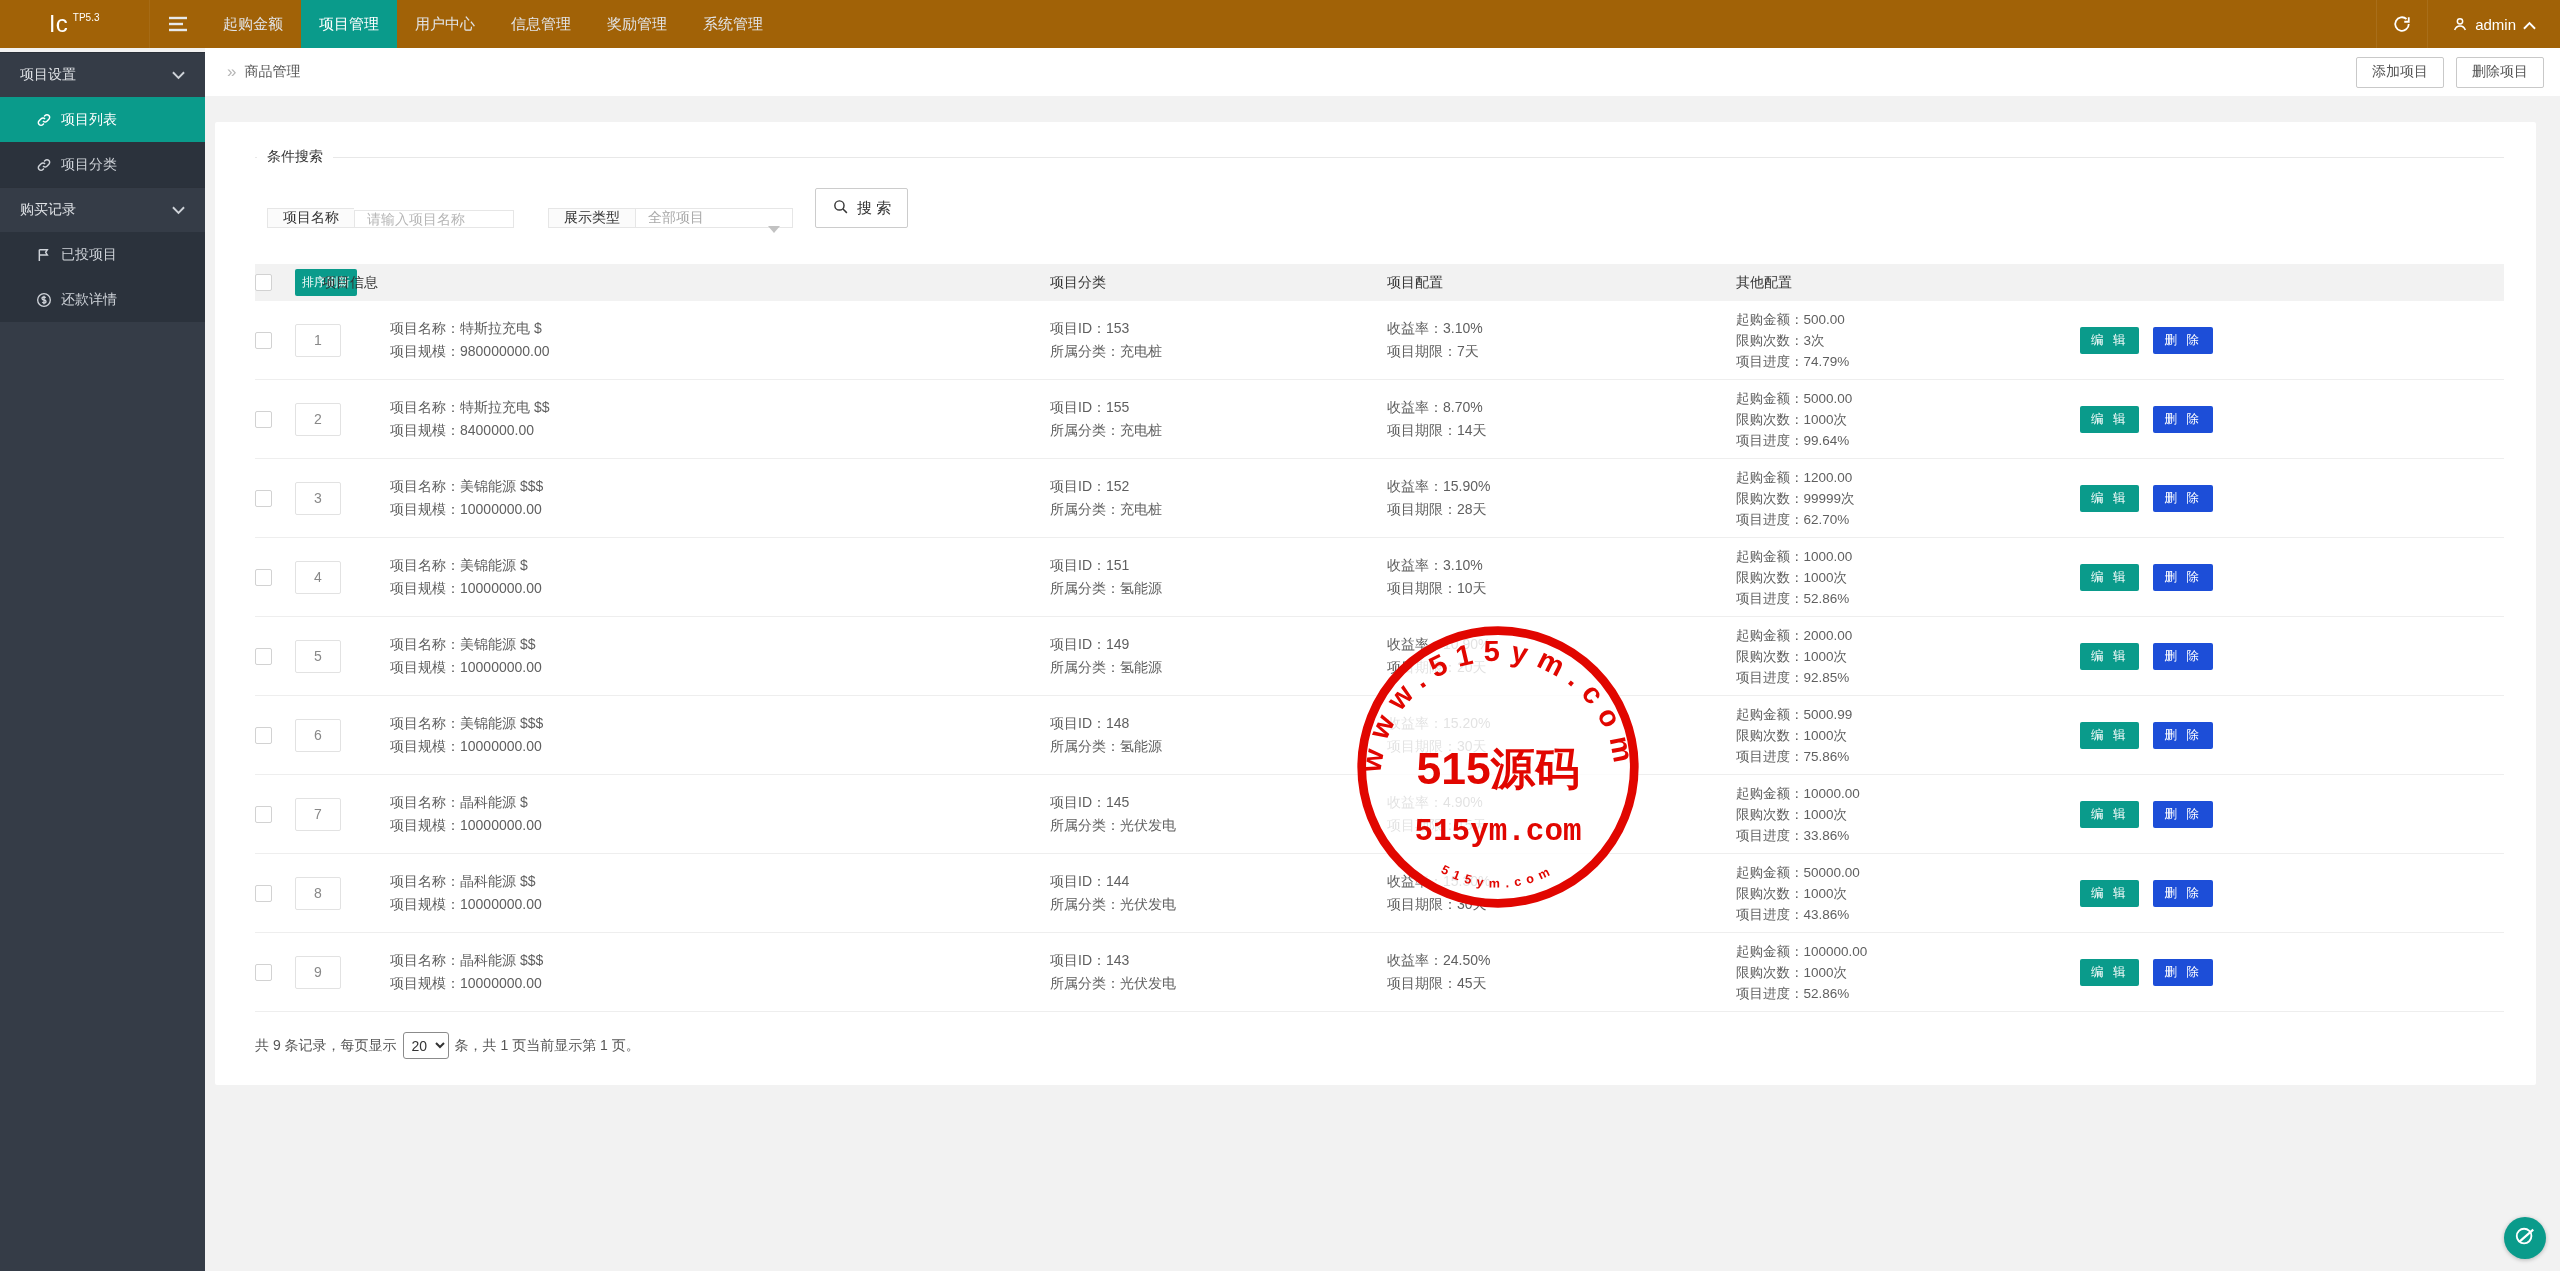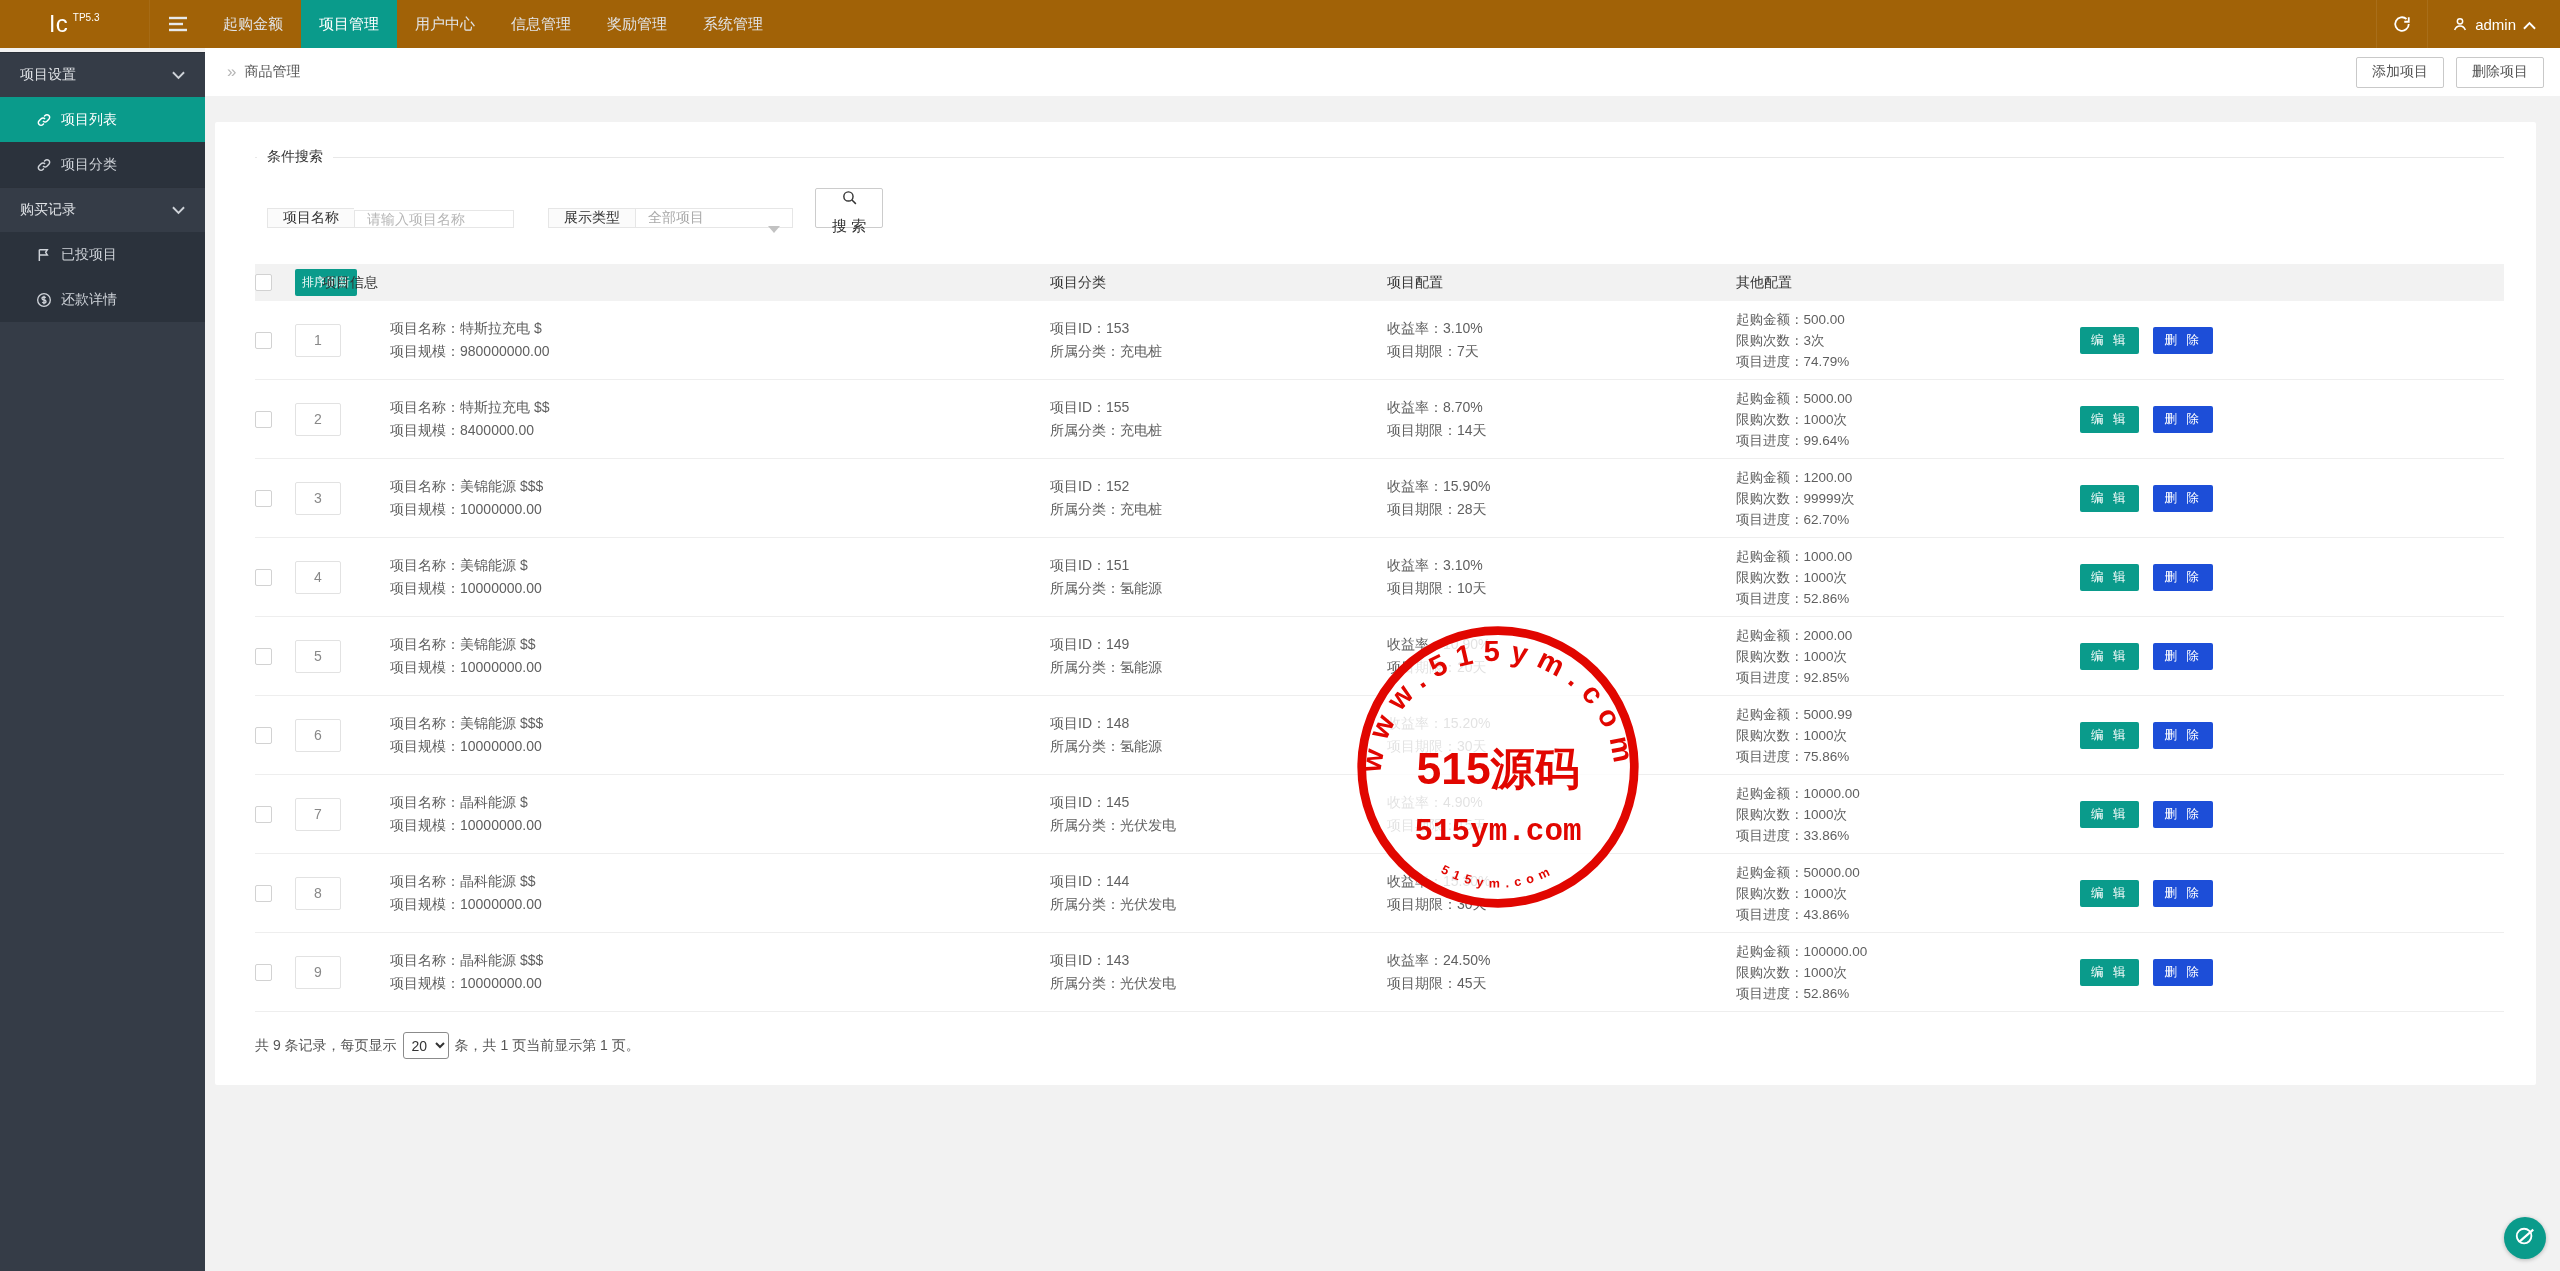--- a/index.html
+++ b/index.html
@@ -93,21 +93,20 @@
     color:#a9a9a9; position:relative; cursor:pointer; background:#fff;
   }
   .fake-select .caret {
     position:absolute; right:12px; top:17px; width:0; height:0;
     border-left:6px solid transparent; border-right:6px solid transparent; border-top:7px solid #c2c2c2;
   }
   .btn-search {
     height:40px; background:#fff; border:1px solid #ccc; border-radius:2px; padding:0 16px;
     display:flex; align-items:center; gap:8px; font-size:15px; color:#333; cursor:pointer;
     font-family:inherit;
-    flex-direction:column;
   }
 
   
   .tbl { margin-top:18px; }
   .thead {
     display:flex; align-items:center; background:#f2f2f2; height:37px; color:#333;
   }
   .trow { display:flex; align-items:center; height:79px; border-bottom:1px solid #eee; background:#fff; }
   .col { padding-right:10px; }
   .col-check { width:40px; flex:0 0 40px; display:flex; align-items:center; }

